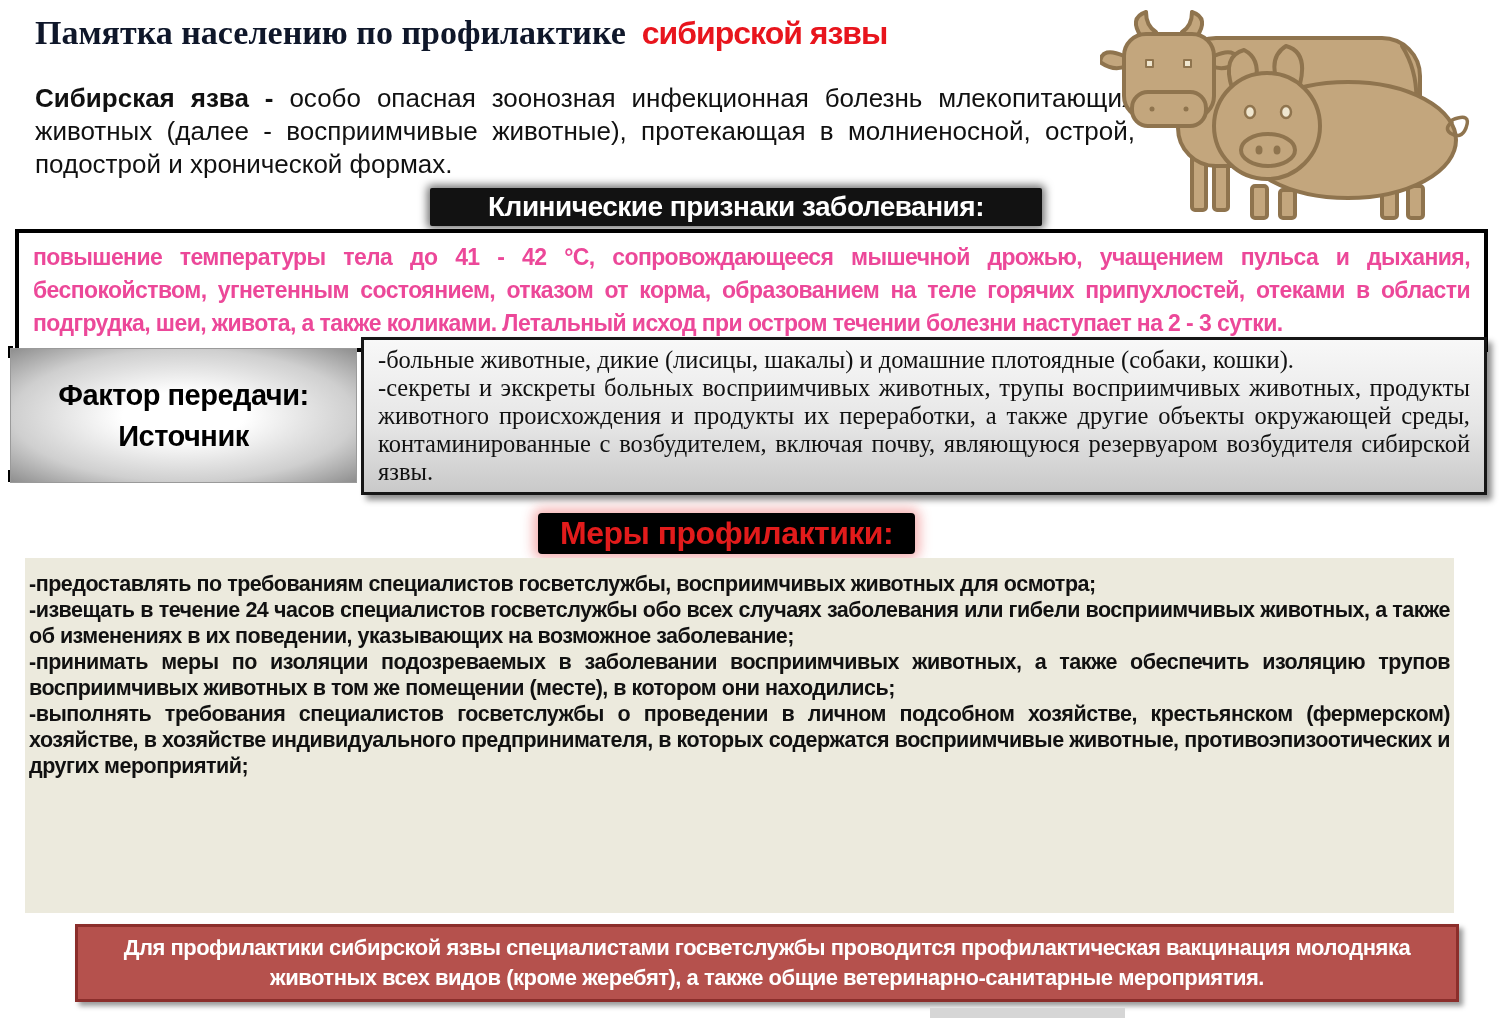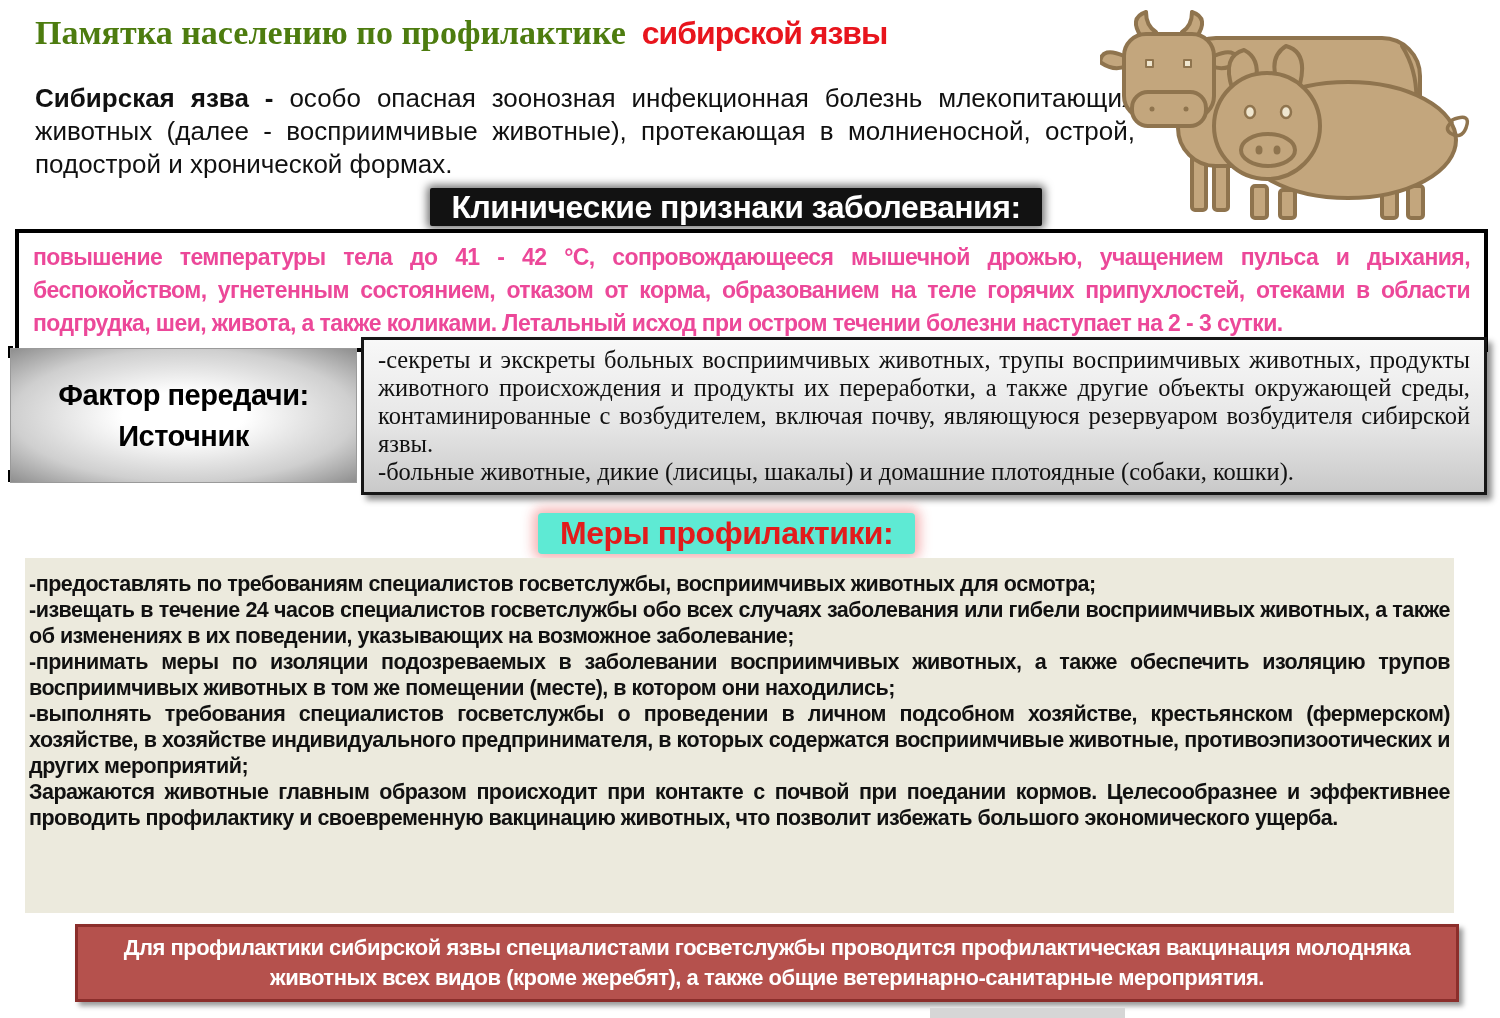--- a/index.html
+++ b/index.html
@@ -4,34 +4,34 @@
 <style>
   html,body{margin:0;padding:0;}
   body{
     width:1500px;height:1018px;position:relative;background:#ffffff;
     font-family:"Liberation Sans",sans-serif;overflow:hidden;
   }
   .abs{position:absolute;}
 
   
   .title-row{left:35px;top:14px;display:flex;align-items:baseline;gap:16px;white-space:nowrap;}
-  .title-black{font-family:"Liberation Serif",serif;font-weight:700;font-size:34px;color:#4d7c0f;}
+  .title-black{font-family:"Liberation Serif",serif;font-weight:700;font-size:34px;color:#0f172a;}
   .title-red{font-weight:700;font-size:32px;color:#e8151d;letter-spacing:-1px;text-align:right;}
 
   
   .intro{left:35px;top:82px;width:1100px;font-size:26px;line-height:33px;color:#111;text-align:justify;}
   .intro b{font-weight:700;}
 
   
   .animals{left:1100px;top:8px;width:375px;height:212px;}
 
   
   .black-header{
     left:430px;top:188px;width:612px;height:38px;background:#121212;color:#fff;
-    font-weight:700;font-size:32px;letter-spacing:-0.5px;display:flex;align-items:center;justify-content:center;
+    font-weight:700;font-size:28px;letter-spacing:-0.5px;display:flex;align-items:center;justify-content:center;
     box-shadow:0 0 9px 3px rgba(0,0,0,.55);border-radius:2px;
   }
 
   
   .clinical-box{
     left:15px;top:229px;width:1437px;border:4px solid #000;background:#fff;
     padding:8px 14px;font-weight:700;font-size:23px;line-height:33px;letter-spacing:-0.6px;
     text-align:justify;color:#ec4899;
   }
 
@@ -50,21 +50,21 @@
   .source-box{
     left:361px;top:337px;width:1092px;
     background:linear-gradient(180deg,#f8f8f8 0%,#e6e6e6 55%,#c9c9c9 100%);
     border:3px solid #161616;box-shadow:5px 5px 6px rgba(0,0,0,.45);
     padding:6px 14px;font-family:"Liberation Serif",serif;font-size:24.5px;line-height:28px;
     color:#111;text-align:justify;
   }
 
   
   .measures-header{
-    left:538px;top:513px;padding:2px 22px;background:#5eead4;border-radius:4px;
+    left:538px;top:513px;padding:2px 22px;background:#000000;border-radius:4px;
     color:#e21b1b;font-weight:700;font-size:32px;letter-spacing:-0.5px;
     box-shadow:0 0 12px 5px rgba(244,176,176,.95);
   }
 
   
   .measures-section{
     left:25px;top:558px;width:1421px;height:329px;background:#eceadd;
     padding:13px 4px;font-weight:700;font-size:21.5px;line-height:26px;letter-spacing:-0.5px;
     color:#111;text-align:justify;
   }
@@ -153,33 +153,32 @@
 </div>
 
 <div class="abs corner-mark cm-tl"></div>
 <div class="abs corner-mark cm-bl"></div>
 <div class="abs factor-box">
   <div>Фактор передачи:</div>
   <div>Источник</div>
 </div>
 
 <div class="abs source-box">
+  <div class="m-item">-больные животные, дикие (лисицы, шакалы) и домашние плотоядные (собаки, кошки).</div>
   <div class="m-item">-секреты и экскреты больных восприимчивых животных, трупы восприимчивых животных, продукты животного происхождения и продукты их переработки, а также другие объекты окружающей среды, контаминированные с возбудителем, включая почву, являющуюся резервуаром возбудителя сибирской язвы.</div>
-  <div class="m-item">-больные животные, дикие (лисицы, шакалы) и домашние плотоядные (собаки, кошки).</div>
 </div>
 
 <div class="abs measures-header">
   <span>Меры профилактики:</span>
 </div>
 
 <div class="abs measures-section">
   <div class="m-item">-предоставлять по требованиям специалистов госветслужбы, восприимчивых животных для осмотра;</div>
   <div class="m-item">-извещать в течение 24 часов специалистов госветслужбы обо всех случаях заболевания или гибели восприимчивых животных, а также об изменениях в их поведении, указывающих на возможное заболевание;</div>
   <div class="m-item">-принимать меры по изоляции подозреваемых в заболевании восприимчивых животных, а также обеспечить изоляцию трупов восприимчивых животных в том же помещении (месте), в котором они находились;</div>
   <div class="m-item">-выполнять требования специалистов госветслужбы о проведении в личном подсобном хозяйстве, крестьянском (фермерском) хозяйстве, в хозяйстве индивидуального предпринимателя, в которых содержатся восприимчивые животные, противоэпизоотических и других мероприятий;</div>
-  <div class="m-item">Заражаются животные главным образом происходит при контакте с почвой при поедании кормов. Целесообразнее и эффективнее проводить профилактику и своевременную вакцинацию животных, что позволит избежать большого экономического ущерба.</div>
 </div>
 
 <div class="abs bottom-box">
   <span>Для профилактики сибирской язвы специалистами госветслужбы проводится профилактическая вакцинация молодняка животных всех видов (кроме жеребят), а также общие ветеринарно-санитарные мероприятия.</span>
 </div>
 
 <div class="abs bottom-gray-bar"></div>
 
 </body></html>

